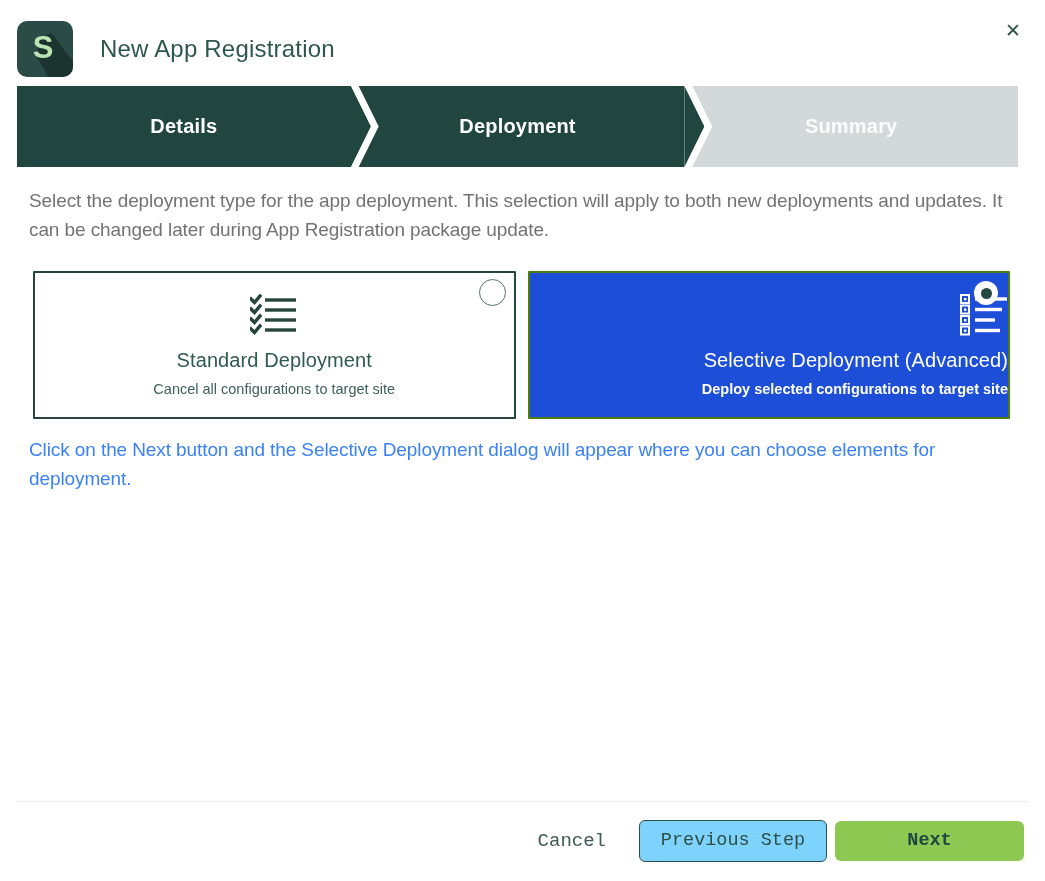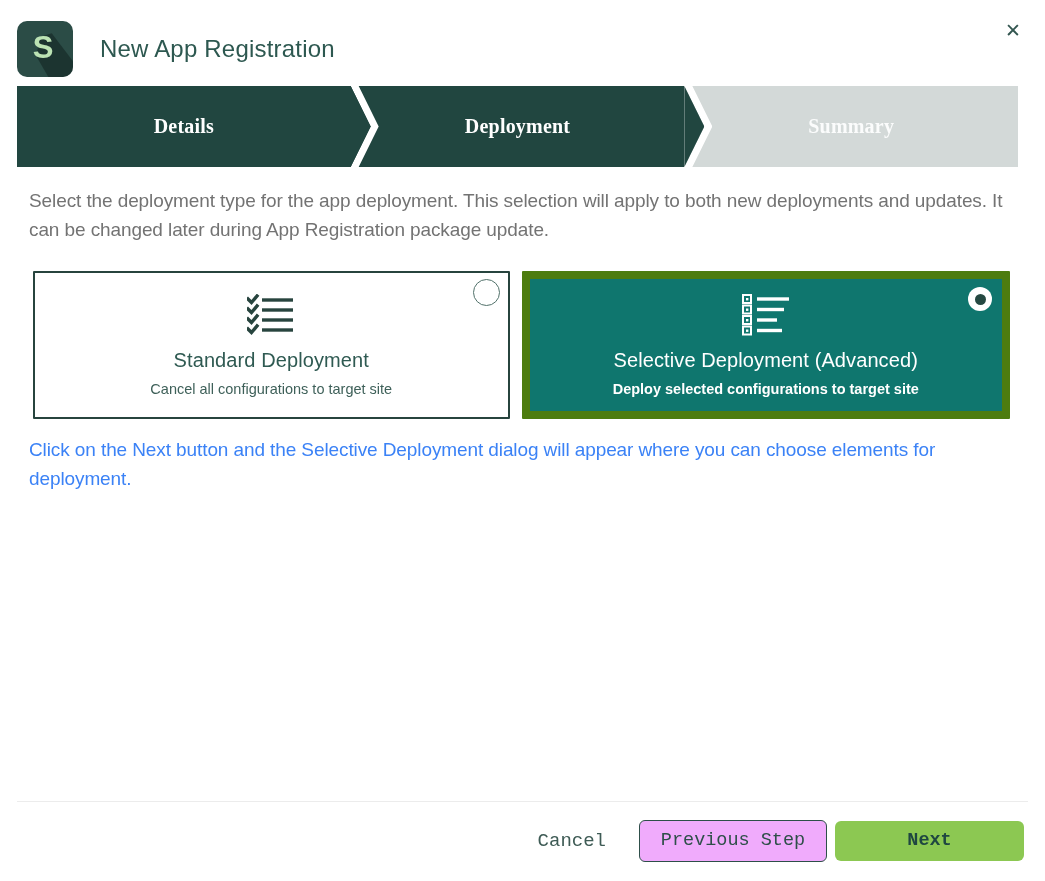--- a/index.html
+++ b/index.html
@@ -15,62 +15,62 @@
     clip-path:polygon(42% 28%, 62% 22%, 100% 72%, 100% 100%, 56% 100%, 34% 62%); }
   .logo-letter { position:absolute; left:0; top:0; width:52px; height:54px; display:flex;
     align-items:center; justify-content:center; color:#BCE3B4; font-size:31px; font-weight:bold; }
   .dialog-title { margin-left:27px; font-size:24px; color:#2D5850; letter-spacing:.2px; }
   .close-btn { position:absolute; top:18px; right:19px; width:26px; height:26px; border:none;
     background:transparent; color:#335650; font-size:19px; line-height:26px; cursor:pointer; padding:0; }
 
   
   .wizard { display:flex; height:81px; margin:2px 27px 0 17px; }
   .step { flex:1; position:relative; display:flex; align-items:center; justify-content:center;
-    background:var(--c); color:#ffffff; font-size:20px; font-weight:bold; letter-spacing:.2px;font-family:Liberation Serif, serif; }
+    background:var(--c); color:#ffffff; font-size:20px; font-weight:bold; letter-spacing:.2px; }
   .step:nth-child(1){ z-index:3; } .step:nth-child(2){ z-index:2; } .step:nth-child(3){ z-index:1; }
   .step--done, .step--active { --c:#214640; }
   .step--upcoming { --c:#D3D9D8; color:#FBFCFC; }
   .step:not(:last-child)::after { content:""; position:absolute; top:0; right:-20px; width:20px;
     height:100%; background:var(--c); clip-path:polygon(0 0, 100% 50%, 0 100%); }
   .step:not(:last-child)::before { content:""; position:absolute; top:0; right:-28px; width:28px;
     height:100%; background:#ffffff;
     clip-path:polygon(0 0, 28.6% 0, 100% 50%, 28.6% 100%, 0 100%, 71.4% 50%); }
 
   
   .intro { margin:19px 30px 0 29px; max-width:995px; font-size:19px; line-height:29px;
     color:#737373; letter-spacing:-0.1px; }
   .note { margin:16px 30px 0 29px; max-width:995px; font-size:19px; line-height:29px;
     color:#3b82f6; letter-spacing:-0.1px; }
 
   
   .cards { display:flex; gap:12px; margin:27px 35px 0 33px; }
   .card { flex:1; height:148px; position:relative; display:flex; flex-direction:column;
     align-items:center; justify-content:center; cursor:pointer; border-radius:1px; }
   .card--unselected { background:#ffffff; border:2px solid #27443E; }
-  .card--selected { background:#0f766e; border:8px solid #4d7c0f; }
+  .card--selected { background:#1d4ed8; border:2px solid #4d7c0f;align-items:flex-end; }
   .card-icon { margin-bottom:13px; }
   .card-title { font-size:20px; letter-spacing:.1px; }
   .card--unselected .card-title { color:#2F5A52; }
   .card--selected .card-title { color:#ffffff; }
   .card-subtitle { margin-top:9px; font-size:14.5px; }
   .card--unselected .card-subtitle { color:#3E6059; }
   .card--selected .card-subtitle { color:#ffffff; font-weight:600; }
   .radio { position:absolute; border-radius:50%; }
   .radio--off { top:6px; right:8px; width:27px; height:27px; border:1.5px solid #51716A; background:#fff; }
   .radio--on { top:8px; right:10px; width:24px; height:24px; background:#ffffff; display:flex;
     align-items:center; justify-content:center; }
   .radio--on::after { content:""; width:11px; height:11px; border-radius:50%; background:#254942; }
 
   
   .spacer { flex:1; }
   .footer { border-top:1px solid #ECECEC; margin:0 17px; height:80px; display:flex;
     align-items:center; justify-content:flex-end; padding-bottom:2px;font-family:Liberation Mono, monospace; }
   .link-btn { background:transparent; border:none; color:#3E5B55; font-size:19px;
     margin-right:33px; cursor:pointer; font-family:inherit; }
-  .btn-secondary { width:188px; height:42px; background:#f0abfc; border:1.5px solid #2E4F49;
+  .btn-secondary { width:188px; height:42px; background:#7dd3fc; border:1.5px solid #2E4F49;
     border-radius:6px; color:#2E4F49; font-size:18.5px; margin-right:8px; cursor:pointer;
     font-family:inherit; }
   .btn-primary { width:189px; height:40px; background:#8CC852; border:none; border-radius:6px;
     color:#1F4741; font-size:18.5px; font-weight:bold; margin-right:4px; cursor:pointer;
     font-family:inherit; }
 </style>
 </head>
 <body>
 
 <div class="dialog">

